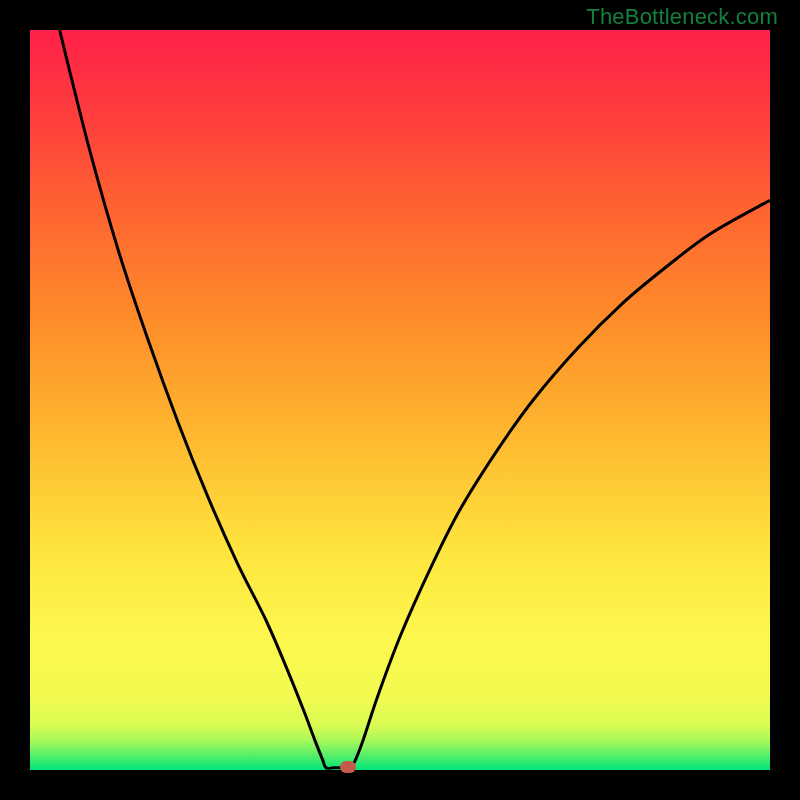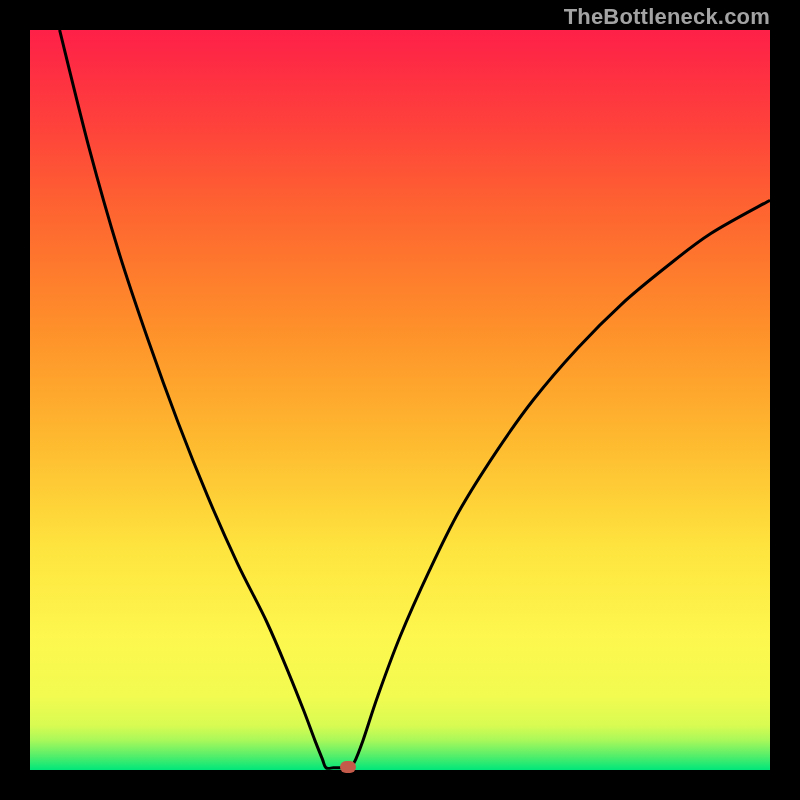--- a/index.html
+++ b/index.html
@@ -22,24 +22,24 @@
   .plot {
     position: absolute;
     left: 0;
     top: 0;
     width: 740px;
     height: 740px;
   }
   .watermark {
     position: absolute;
     top: 4px;
-    right: 30px;
-    color: #a3a3a3;
+    right: 22px;
+    color: #15803d;
     font-size: 22px;
-    font-weight: 700;
+    font-weight: 400;
     letter-spacing: 0.2px;
   }
   .marker {
     position: absolute;
     width: 16px;
     height: 12px;
     border-radius: 6px;
     transform: translate(-50%, -50%);
   }
 </style>

